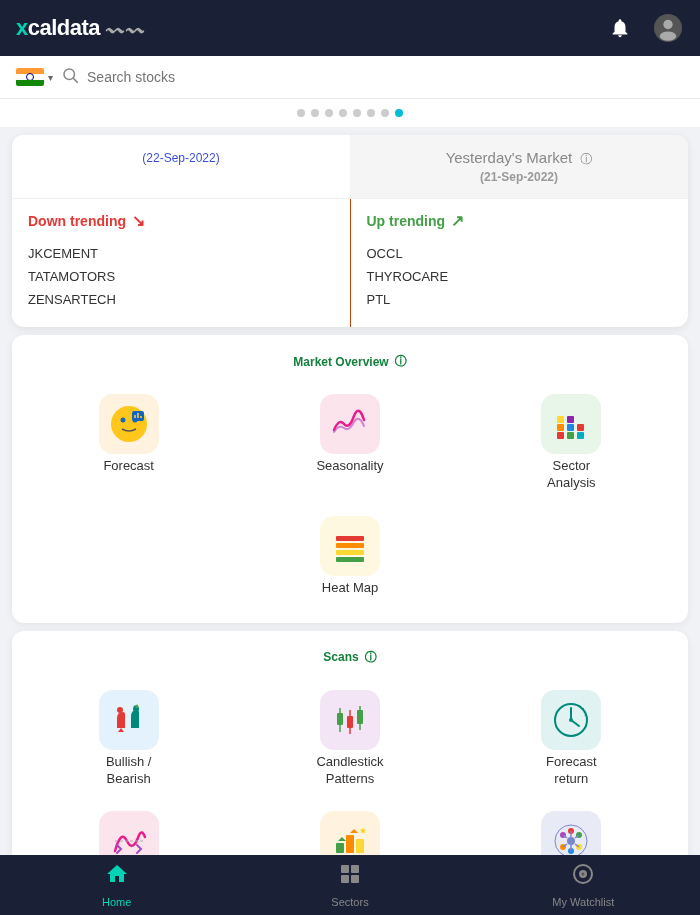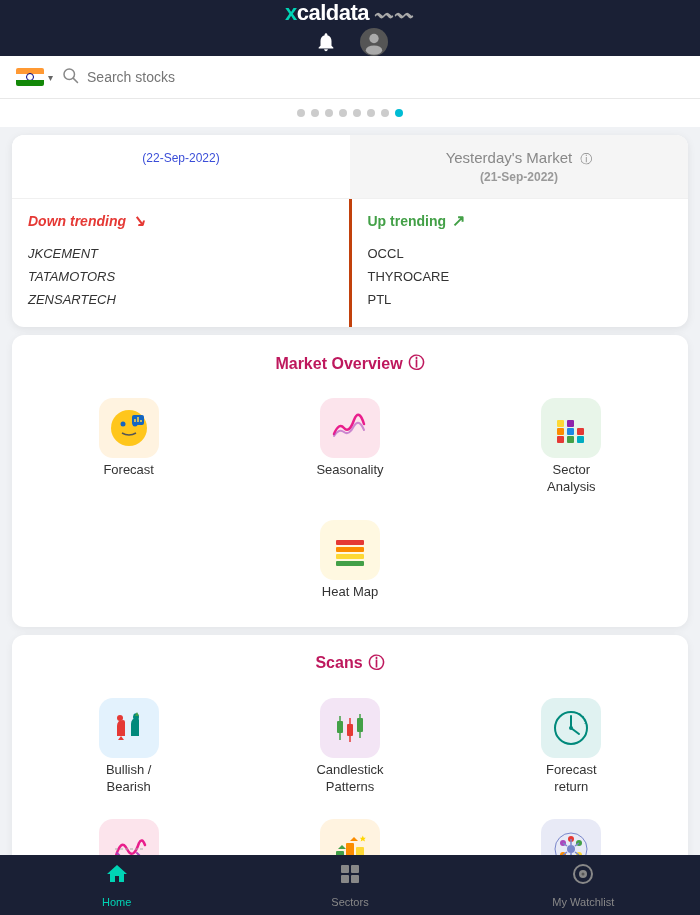--- a/index.html
+++ b/index.html
@@ -12,21 +12,20 @@
     }
 
     
     .header {
       background: #1a2035;
       display: flex;
       align-items: center;
       justify-content: space-between;
       padding: 0 16px;
       height: 56px;
-      flex-direction: column;
     }
     .header-logo {
       display: flex;
       align-items: center;
       gap: 6px;
     }
     .logo-text {
       color: white;
       font-size: 22px;
       font-weight: bold;
@@ -135,22 +134,21 @@
 
     .trending-section {
       display: flex;
       border-top: 1px solid #f0f0f0;
     }
     .trending-col {
       flex: 1;
       padding: 12px 16px 16px;
     }
     .trending-col:first-child {
-      border-right: 3px solid #c2410c;
-      font-style: italic;
+      border-right: 1px solid #c2410c;
     }
     .trending-label {
       display: flex;
       align-items: center;
       gap: 6px;
       font-size: 14px;
       font-weight: 600;
       margin-bottom: 12px;
     }
     .trending-label.down { color: #e53935; }
@@ -168,23 +166,23 @@
     
     .section {
       background: white;
       margin: 8px 12px;
       border-radius: 12px;
       padding: 18px 12px;
       box-shadow: 0 2px 8px rgba(0,0,0,0.06);
     }
     .section-title {
       text-align: center;
-      font-size: 16px;
+      font-size: 12px;
       font-weight: 700;
-      color: #be185d;
+      color: #15803d;
       margin-bottom: 16px;
       display: flex;
       align-items: center;
       justify-content: center;
       gap: 6px;
     }
 
     .grid-3 {
       display: grid;
       grid-template-columns: repeat(3, 1fr);

